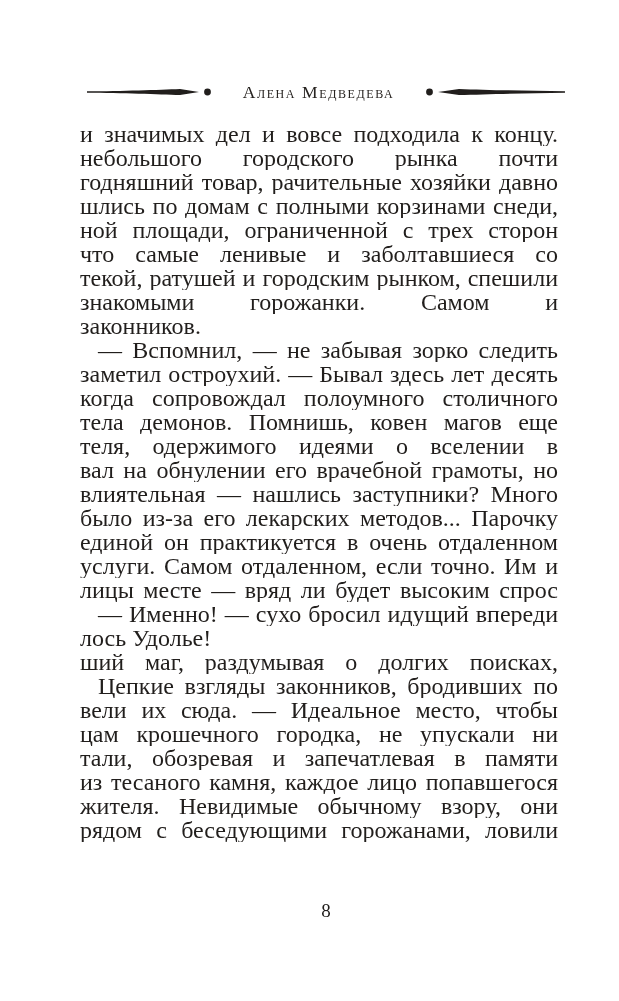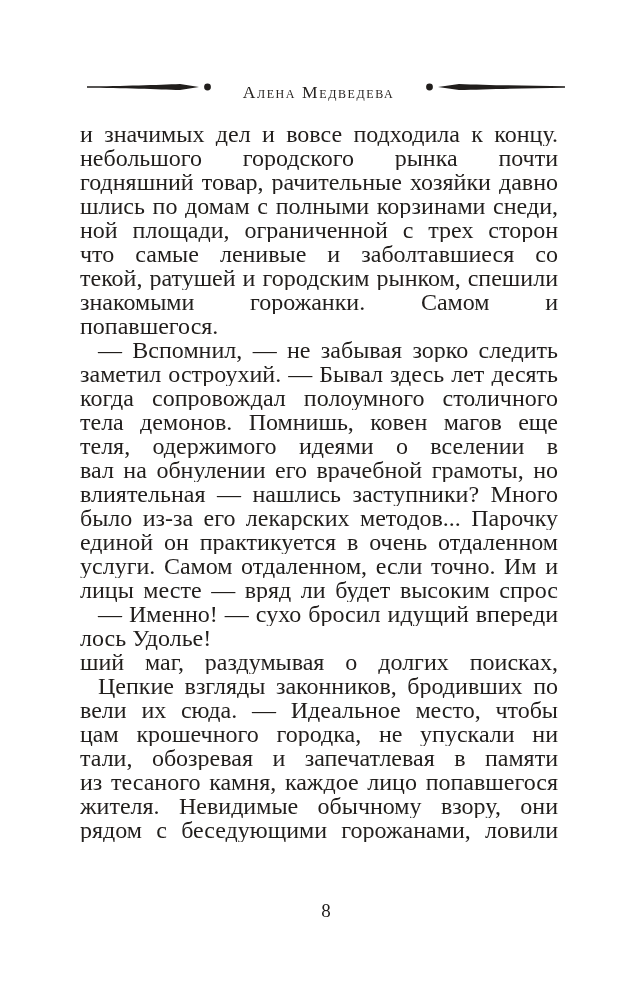--- a/index.html
+++ b/index.html
@@ -17,20 +17,21 @@
     overflow: hidden;
   }
   
   .header {
     position: absolute;
     left: 87px;
     top: 81px;
     width: 478px;
     height: 22px;
     display: flex;
+    align-items: center;
   }
   .ornament {
     flex: 0 0 auto;
     display: block;
   }
   .running-title {
     flex: 1 1 auto;
     text-align: center;
     font-variant: small-caps;
     font-size: 17.5px;
@@ -94,21 +95,21 @@
 
   <div class="textblock" id="text-body">
       <div class="line">и значимых дел и вовсе подходила к концу. Торговцы</div>
       <div class="line">небольшого городского рынка почти распродали се-</div>
       <div class="line">годняшний товар, рачительные хозяйки давно разо-</div>
       <div class="line">шлись по домам с полными корзинами снеди, а по</div>
       <div class="line">ной площади, ограниченной с трех сторон библио-</div>
       <div class="line">что самые ленивые и заболтавшиеся со встречными</div>
       <div class="line">текой, ратушей и городским рынком, спешили разве</div>
       <div class="line">знакомыми горожанки. Самом и столпотворения не</div>
-      <div class="line plast">попавшегося.</div>
+      <div class="line plast">законников.</div>
       <div class="line indent">— Вспомнил, — не забывая зорко следить вокруг,</div>
       <div class="line">заметил остроухий. — Бывал здесь лет десять назад,</div>
       <div class="line">когда сопровождал полоумного столичного врачева-</div>
       <div class="line">тела демонов. Помнишь, ковен магов еще настаи-</div>
       <div class="line">теля, одержимого идеями о вселении в человеческие</div>
       <div class="line">вал на обнулении его врачебной грамоты, но семья</div>
       <div class="line">влиятельная — нашлись заступники? Много шума</div>
       <div class="line">было из-за его лекарских методов... Парочку «паци-</div>
       <div class="line">единой он практикуется в очень отдаленном от сто-</div>
       <div class="line">услуги. Самом отдаленном, если точно. Им и оказа-</div>

